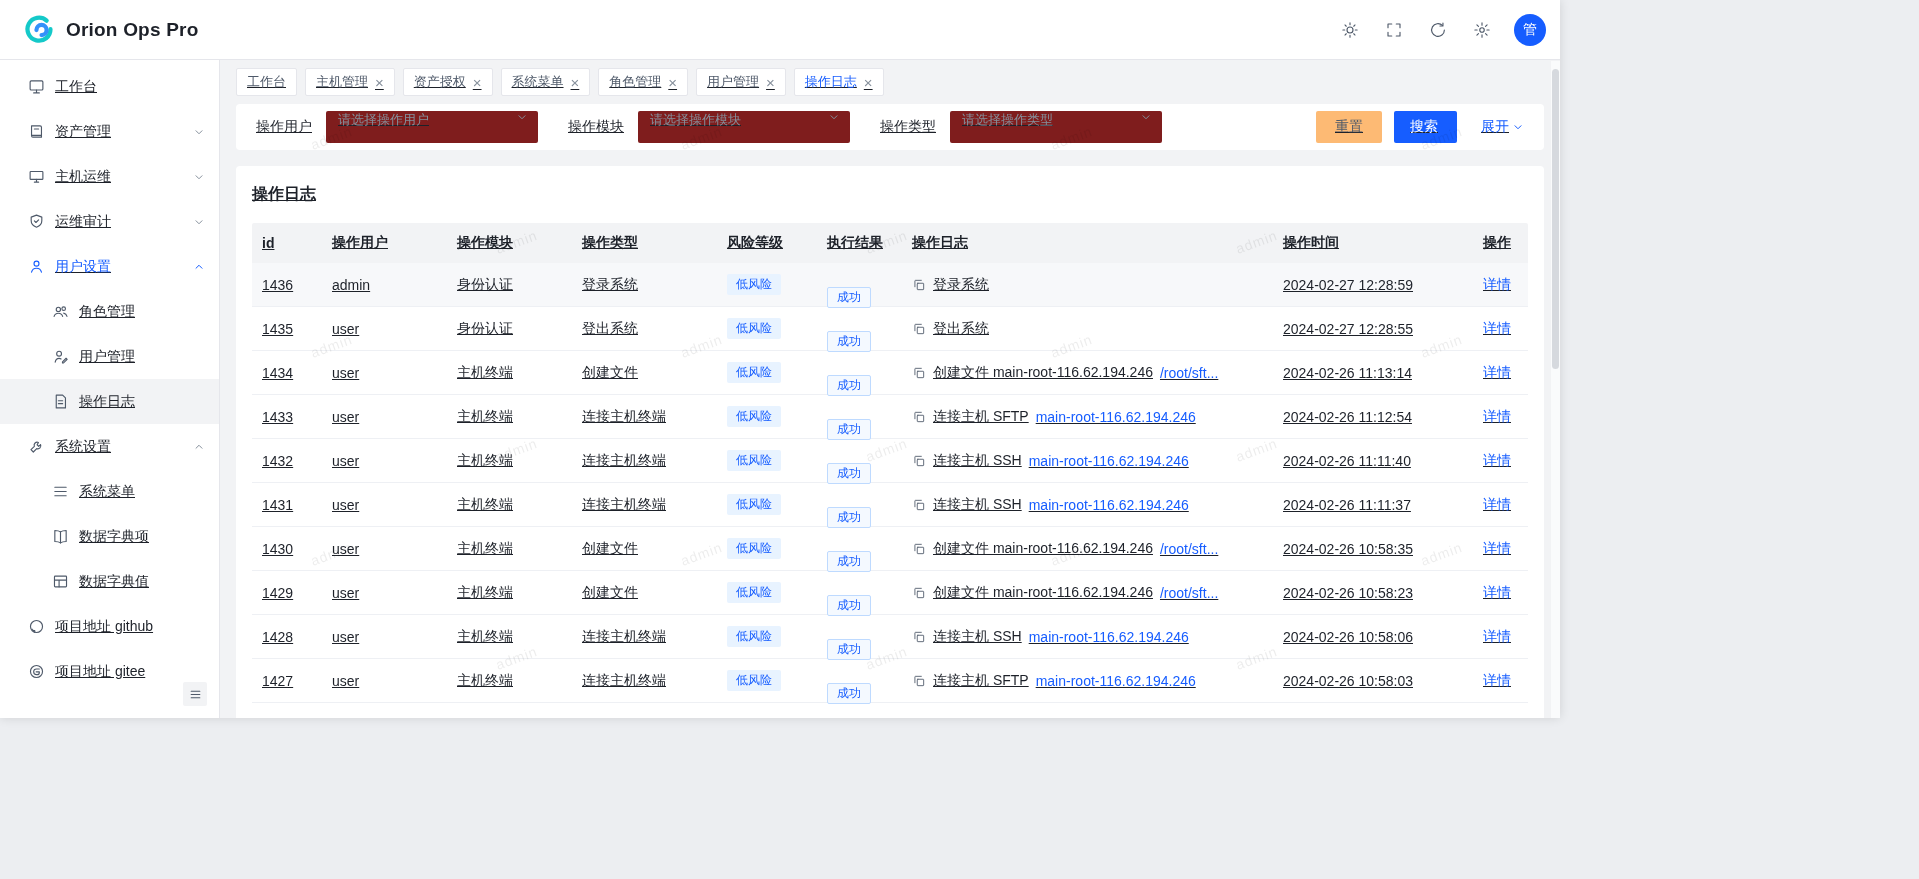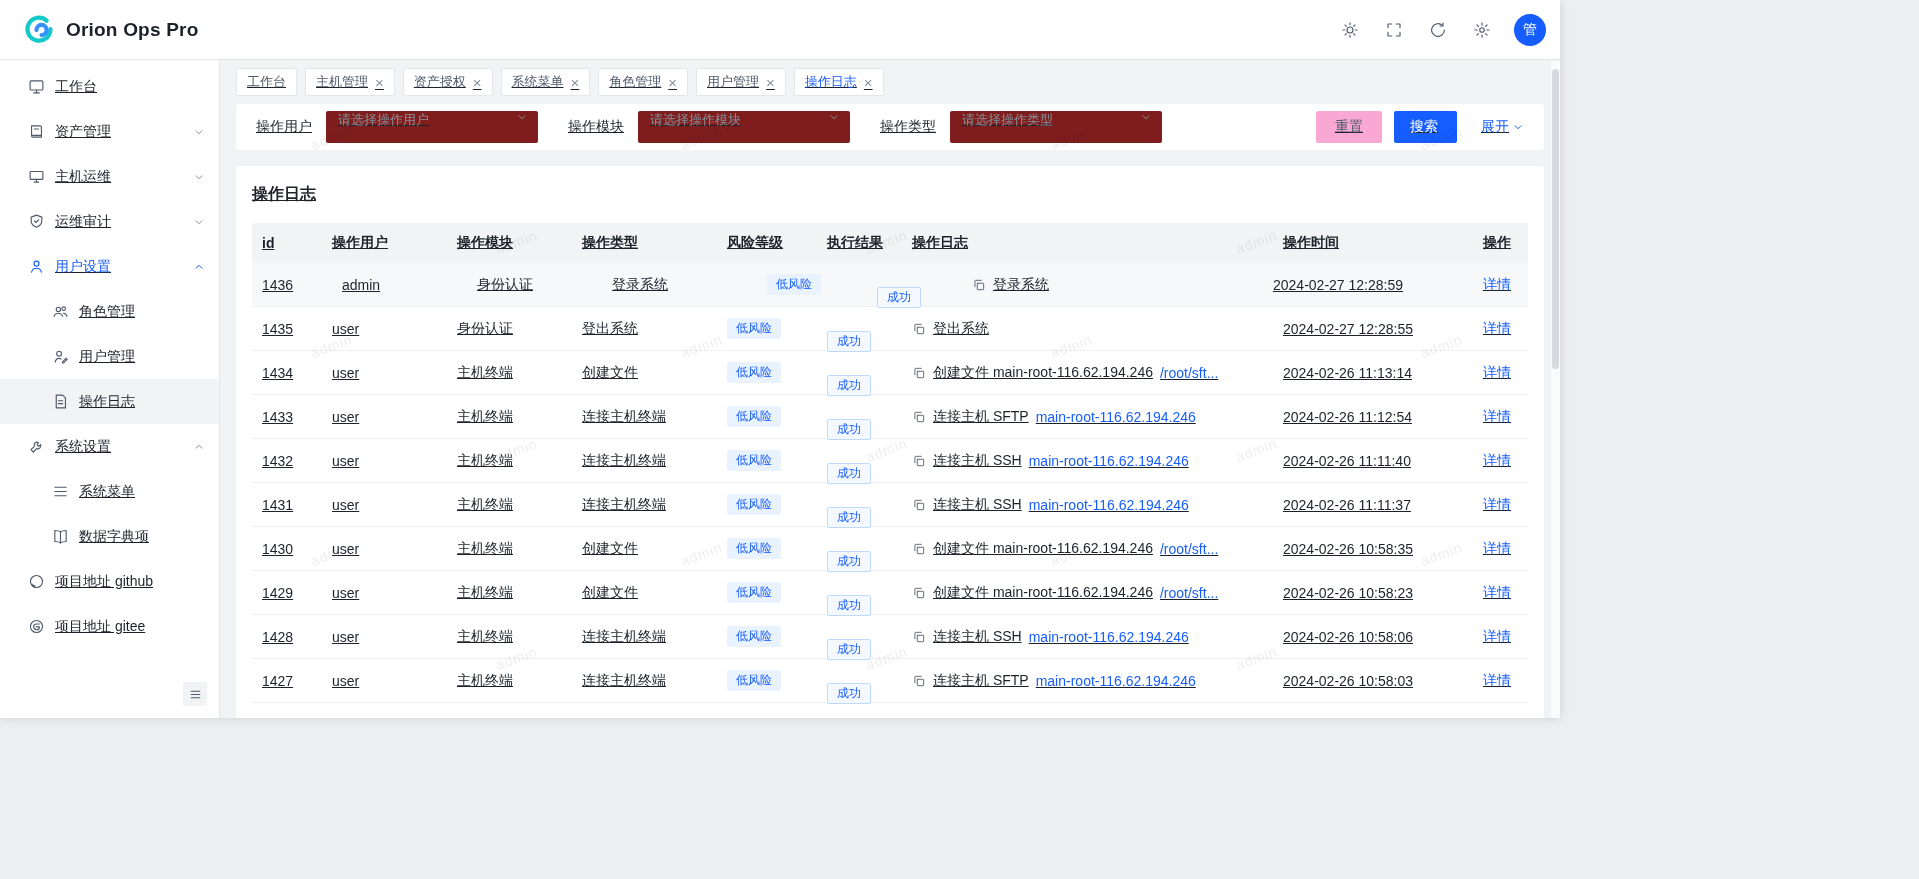--- a/index.html
+++ b/index.html
@@ -58,32 +58,32 @@
   .flabel { margin-right:14px; white-space:nowrap; color:#1d2129; }
   .fselect { width:212px; height:32px; background:#7f1d1d; border-radius:2px;
     display:flex; justify-content:space-between;
     padding:0 10px 0 12px; cursor:pointer; }
   .fselect .ph { color:#86909c; font-size:13px; }
   .fselect .chev { color:#86909c; display:flex; }
   .factions { margin-left:auto; display:flex; align-items:center; gap:12px; }
   .btn { height:32px; padding:0 19px; border-radius:2px; font-size:14px;
     display:flex; align-items:center; cursor:pointer; border:none;
     font-family:inherit; }
-  .btn.secondary { background:#f9a8d4; color:#4e5969; }
+  .btn.secondary { background:#fdba74; color:#4e5969; }
   .btn.primary { background:#165dff; color:#fff;padding-left:16px; }
   .expand-link { color:#165dff; display:flex; align-items:center; gap:3px;
     cursor:pointer; margin-left:12px; font-size:14px; }
 
   
   .table-card { margin:0 16px; background:#fff; border-radius:4px; padding:18px 16px; }
   .table-title { font-size:16px; font-weight:bold; margin-bottom:18px; color:#1d2129; }
   .thead { display:flex; background:#f2f3f5; height:40px; align-items:center;
     font-weight:bold; color:#1d2129; border-radius:2px 2px 0 0; }
   .tr { display:flex; height:44px; align-items:center; border-bottom:1px solid #eef0f4; }
-  .tr.hovered { background:#f7f8fa;gap:10px; }
+  .tr.hovered { background:#f7f8fa; }
   .td, .th { padding:0 10px; overflow:hidden; white-space:nowrap; text-overflow:ellipsis; flex-shrink:0; }
   .c-id{width:70px;} .c-user{width:125px;} .c-mod{width:125px;} .c-type{width:145px;}
   .c-risk{width:100px;} .c-res{width:85px;}
   .c-log{flex:1; display:flex; align-items:center; gap:7px; min-width:0;}
   .c-time{width:200px;} .c-act{width:55px;}
   .badge { display:inline-block; font-size:12px; padding:2px 9px; border-radius:2px;
     background:#e8f3ff; color:#165dff; line-height:17px; }
   .badge.outline { background:#f4f9ff; border:1px solid #bedaff; padding:1px 9px;margin-top:25px; }
   a.link { color:#165dff; text-decoration:none; cursor:pointer; }
   .copy-ic { color:#4e5969; display:flex; cursor:pointer; flex-shrink:0; }
@@ -273,20 +273,29 @@
             <span class="sb-label">系统菜单</span>
           </div>
           <div class="sb-sub">
             <span class="sb-icon">
               <svg viewBox="0 0 24 24" width="17" height="17" fill="none" stroke="currentColor" stroke-width="1.6" stroke-linecap="round" stroke-linejoin="round">
                 <path d="M12 5.5c-2-1.5-4.5-2-8-2v15.5c3.5 0 6 .5 8 2 2-1.5 4.5-2 8-2V3.5c-3.5 0-6 .5-8 2z"></path>
                 <path d="M12 5.5V21"></path>
               </svg>
             </span>
             <span class="sb-label">数据字典项</span>
+          </div>
+          <div class="sb-sub">
+            <span class="sb-icon">
+              <svg viewBox="0 0 24 24" width="17" height="17" fill="none" stroke="currentColor" stroke-width="1.6" stroke-linecap="round" stroke-linejoin="round">
+                <rect x="3.5" y="4.5" width="17" height="15" rx="1"></rect>
+                <path d="M3.5 10h17M10 10v9.5"></path>
+              </svg>
+            </span>
+            <span class="sb-label">数据字典值</span>
           </div>
           <div class="sb-item">
             <span class="sb-icon">
               <svg viewBox="0 0 24 24" width="17" height="17" fill="none" stroke="currentColor" stroke-width="1.6" stroke-linecap="round" stroke-linejoin="round">
                 <circle cx="12" cy="12" r="8.5"></circle>
                 <path d="M9.5 20.2v-2.4c-3.2.6-3.8-2.1-3.8-2.1"></path>
               </svg>
             </span>
             <span class="sb-label">项目地址 github</span>
           </div>

